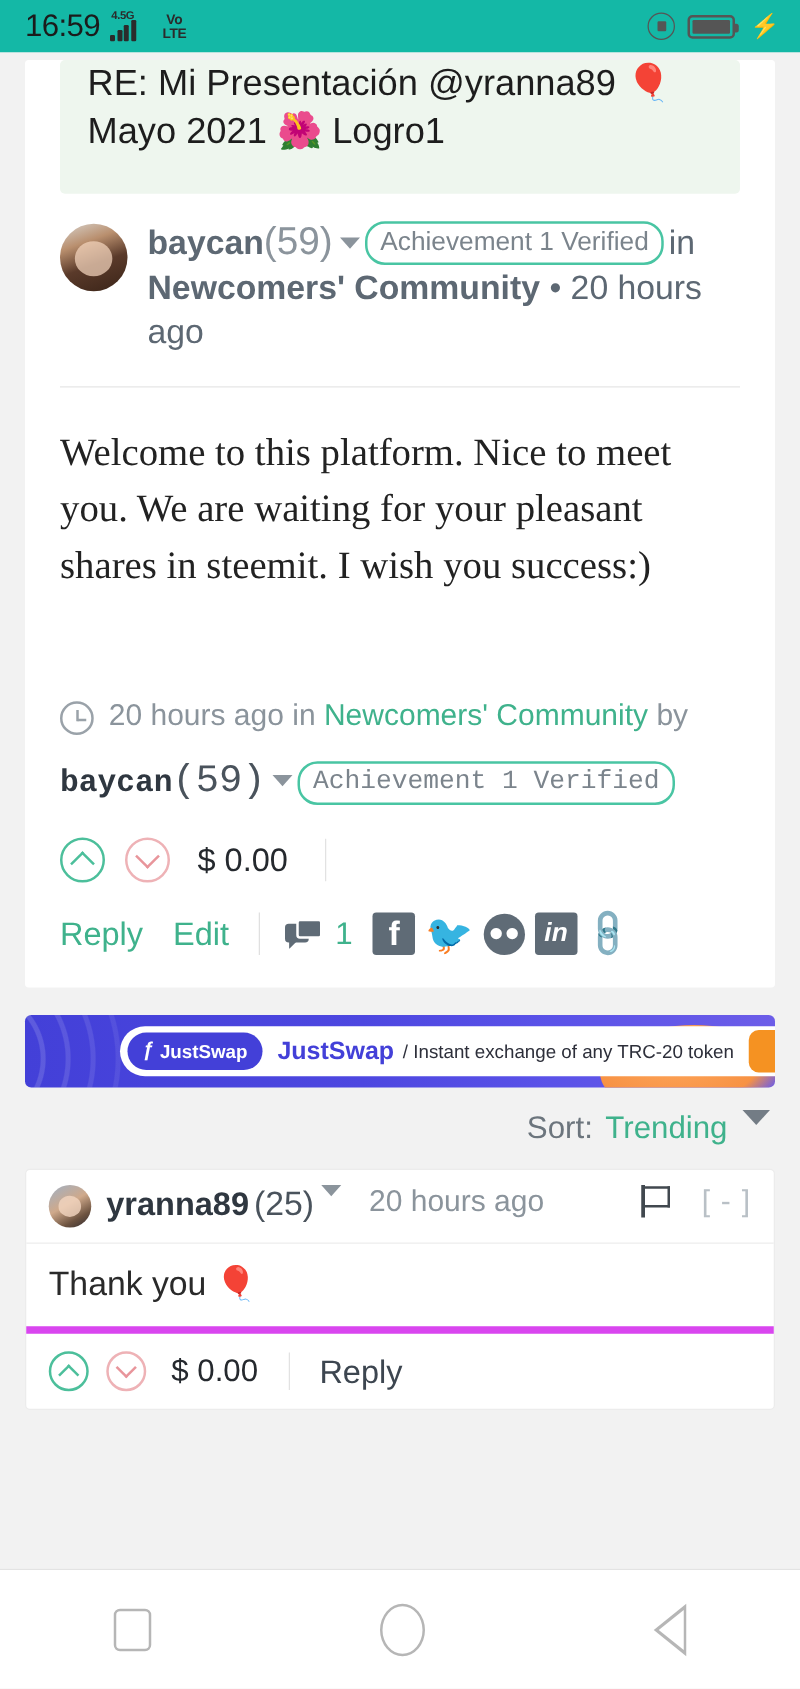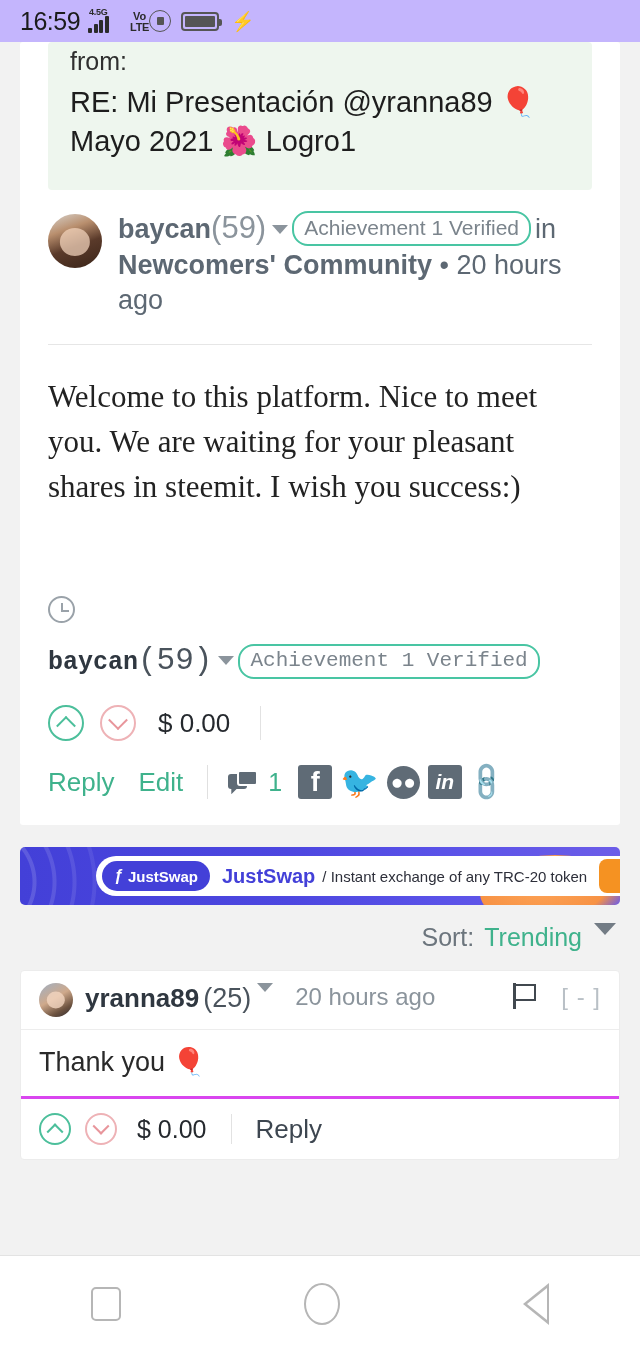--- a/index.html
+++ b/index.html
@@ -6,22 +6,22 @@
   html, body {
     width: 640px; height: 1351px;
     background: #f2f2f2;
     font-family: "Liberation Sans", sans-serif;
     overflow: hidden;
   }
   .screen { position: relative; width: 640px; height: 1351px; background: #f2f2f2; }
 
   
   .statusbar {
-    height: 42px; background: #c4b5fd;
-    display: flex; align-items: center; 
+    height: 42px; background: #14b8a6;
+    display: flex; align-items: center; justify-content: space-between;
     padding: 0 16px 0 20px;
   }
   .sb-left { display: flex; align-items: flex-end; gap: 7px; }
   .sb-clock { font-size: 25px; color: #1b1b1b; letter-spacing: -0.5px; line-height: 1; }
   .sig-wrap { position: relative; width: 36px; height: 26px; }
   .sig-label { position: absolute; top: -1px; left: 2px; font-size: 9px; font-weight: bold; color: #2b2b2b; letter-spacing: -0.3px;}
   .sig-bars { position: absolute; bottom: 1px; left: 1px; display: flex; align-items: flex-end; gap: 1.5px; }
   .sig-bars i { display: block; width: 4px; background: #2b2b2b; border-radius: 1px; }
   .sig-bars i:nth-child(1){height:5px}.sig-bars i:nth-child(2){height:9px}
   .sig-bars i:nth-child(3){height:13px}.sig-bars i:nth-child(4){height:17px}
@@ -171,21 +171,21 @@
   .c-avatar::after{content:"";position:absolute;left:50%;top:50%;transform:translate(-50%,-50%);
                    width:54%;height:50%;border-radius:50%;background:rgba(243,214,192,.8);}
   .c-name { font-size:26px;color:#2f3740;font-weight:bold;margin-left:12px; }
   .c-rep { font-size:27px;color:#4a535c;margin-left:4px; }
   .c-time { font-size:24px;color:#8b949c;margin-left:22px; }
   .c-spacer { flex:1; }
   .flag-ic { position:relative;width:22px;height:26px;margin-right:26px; }
   .flag-ic::before{content:"";position:absolute;left:0;top:0;width:2.5px;height:26px;background:#41484f;}
   .flag-ic::after{content:"";position:absolute;left:2px;top:1px;width:19px;height:13px;border:2.5px solid #41484f;border-left:none;}
   .collapse { font-size:24px;color:#b9c0c6; letter-spacing:1px; }
-  .c-body { padding: 16px 18px 18px 18px; font-size:27px;color:#2a2a2a; border-bottom:3px solid #d946ef; }
+  .c-body { padding: 16px 18px 18px 18px; font-size:27px;color:#2a2a2a; border-bottom:6px solid #d946ef; }
   .c-foot { display:flex; align-items:center; padding: 14px 18px; }
   .c-foot .vcircle { width:32px;height:32px; }
   .c-foot .vcircle.down { margin-left:14px; }
   .c-foot .chev { width:12px;height:12px; }
   .c-payout { font-size:25px;color:#25292e;margin-left:20px; }
   .c-sep { width:1px;height:30px;background:#e2e2e2;margin-left:24px; }
   .c-reply { font-size:26px;color:#3d4650;margin-left:24px; }
 
   
   .navbar { position:absolute; bottom:0; left:0; width:640px; height:96px; background:#fff;
@@ -225,40 +225,45 @@
         </div>
       <div class="bolt">⚡</div>
     </div>
   </div>
 
   <div class="content">
 
     <div class="card post">
 
       <div class="quote">
-        <div class="quote-from">from:</div>
         <div class="quote-title">RE: Mi Presentación @yranna89 🎈 Mayo 2021 🌺 Logro1</div>
       </div>
 
       <div class="author-row">
         <div class="avatar"></div>
         <div class="author-text">
           <span class="uname">baycan</span><span class="urep">(59)</span><span class="caret"></span><span class="badge">Achievement 1 Verified</span><span>in</span>
           <span class="comm-link">Newcomers' Community</span>
           <span>•</span>
           <span>20 hours ago</span>
         </div>
       </div>
 
       <div class="divider"></div>
 
       <div class="post-body">Welcome to this platform. Nice to meet you. We are waiting for your pleasant shares in steemit. I wish you success:)</div>
 
       <div class="meta">
         <div class="clock-ic"></div>
+        <div class="meta-text">
+          <span>20 hours ago</span>
+          <span>in</span>
+          <span class="green">Newcomers' Community</span>
+          <span>by</span>
+        </div>
       </div>
 
       <div class="byline">
         <span class="uname">baycan</span><span class="urep">(59)</span><span class="caret"></span><span class="badge">Achievement 1 Verified</span>
       </div>
 
       <div class="votes">
         <div class="vcircle up">
             <span class="chev"></span>
           </div>

